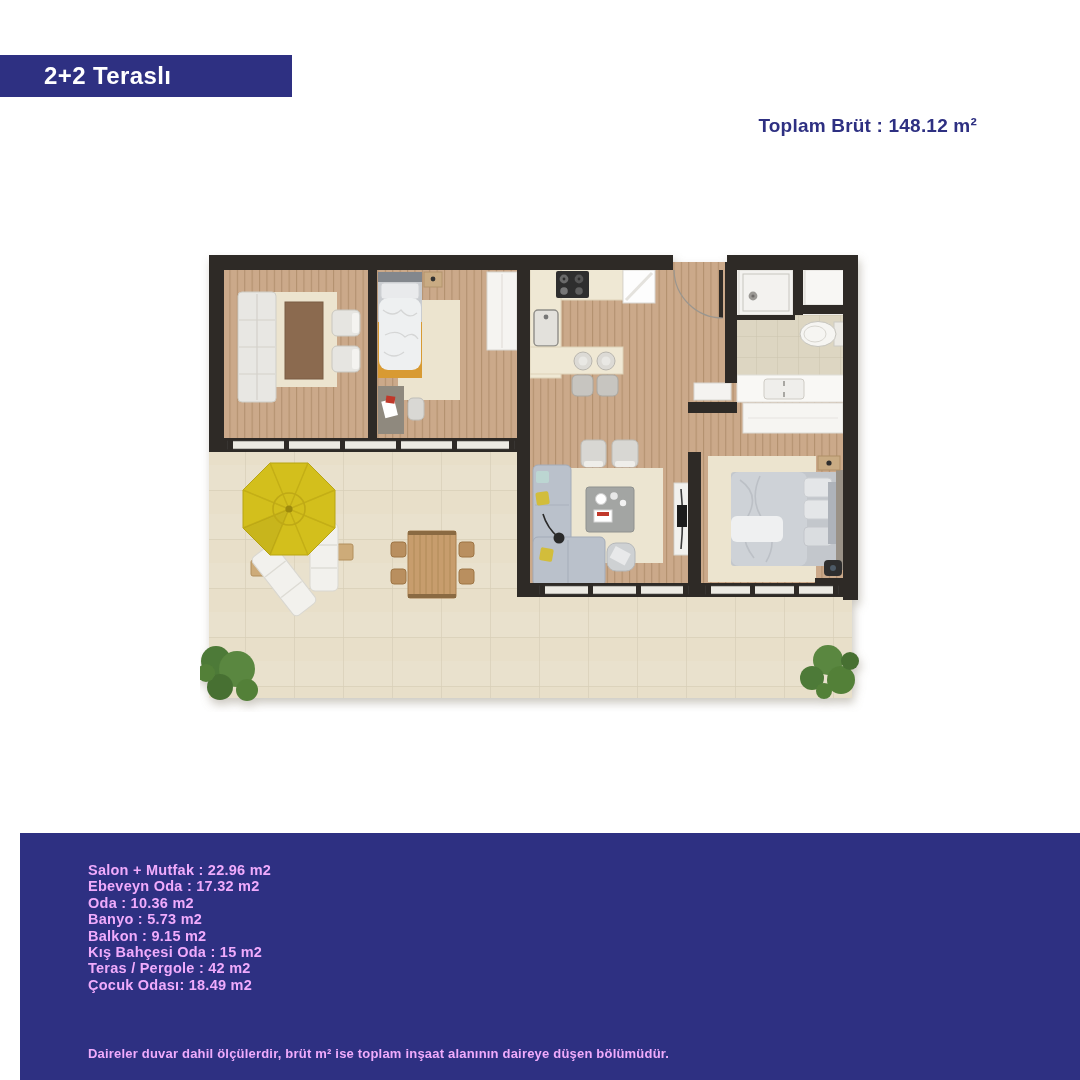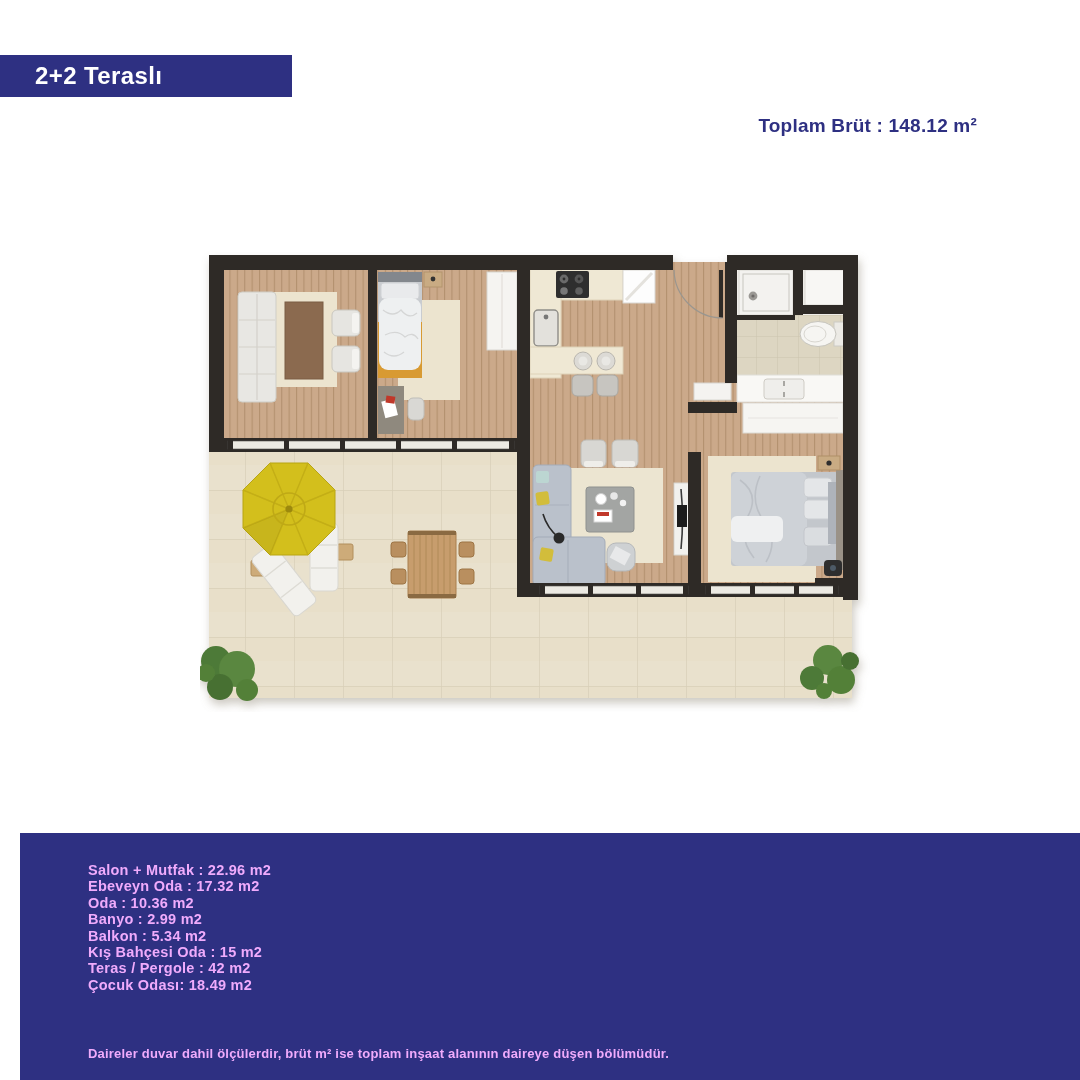--- a/index.html
+++ b/index.html
@@ -4,21 +4,21 @@
 <style>
   :root { --accent:#2e3082; }
   html,body { margin:0; padding:0; background:#ffffff; }
   .page {
     position:relative; width:1080px; height:1080px; overflow:hidden;
     background:#ffffff; font-family:"Liberation Sans", sans-serif;
   }
   .banner {
     position:absolute; left:0; top:55px; width:292px; height:42px;
     background:var(--accent); color:#ffffff;
-    display:flex; align-items:center; box-sizing:border-box; padding-left:35px;
+    display:flex; align-items:center; box-sizing:border-box; padding-left:44px;
     font-size:24px; font-weight:bold; letter-spacing:.4px;
   }
   .total {
     position:absolute; top:83px; right:103px;
     color:var(--accent); font-size:19px; font-weight:bold; letter-spacing:.2px;margin-top:32px;
   }
   .plan { position:absolute; left:200px; top:248px; width:670px; height:464px; }
   .footer {
     position:absolute; left:0; top:833px; width:1080px; height:317px;
     background:var(--accent); color:#f0abfc;margin-left:20px;
@@ -348,22 +348,22 @@
 
     </g>
   </svg>
   </div>
 
   <div class="footer">
     <div class="rooms">
       <div>Salon + Mutfak : 22.96 m2</div>
       <div>Ebeveyn Oda : 17.32 m2</div>
       <div>Oda : 10.36 m2</div>
-      <div>Banyo : 2.99 m2</div>
-      <div>Balkon : 5.34 m2</div>
+      <div>Banyo : 5.73 m2</div>
+      <div>Balkon : 9.15 m2</div>
       <div>Kış Bahçesi Oda : 15 m2</div>
       <div>Teras / Pergole : 42 m2</div>
       <div>Çocuk Odası: 18.49 m2</div>
     </div>
     <div class="disclaimer">Daireler duvar dahil ölçülerdir, brüt m² ise toplam inşaat alanının daireye düşen bölümüdür.</div>
   </div>
 
 </div>
 
 </body></html>

